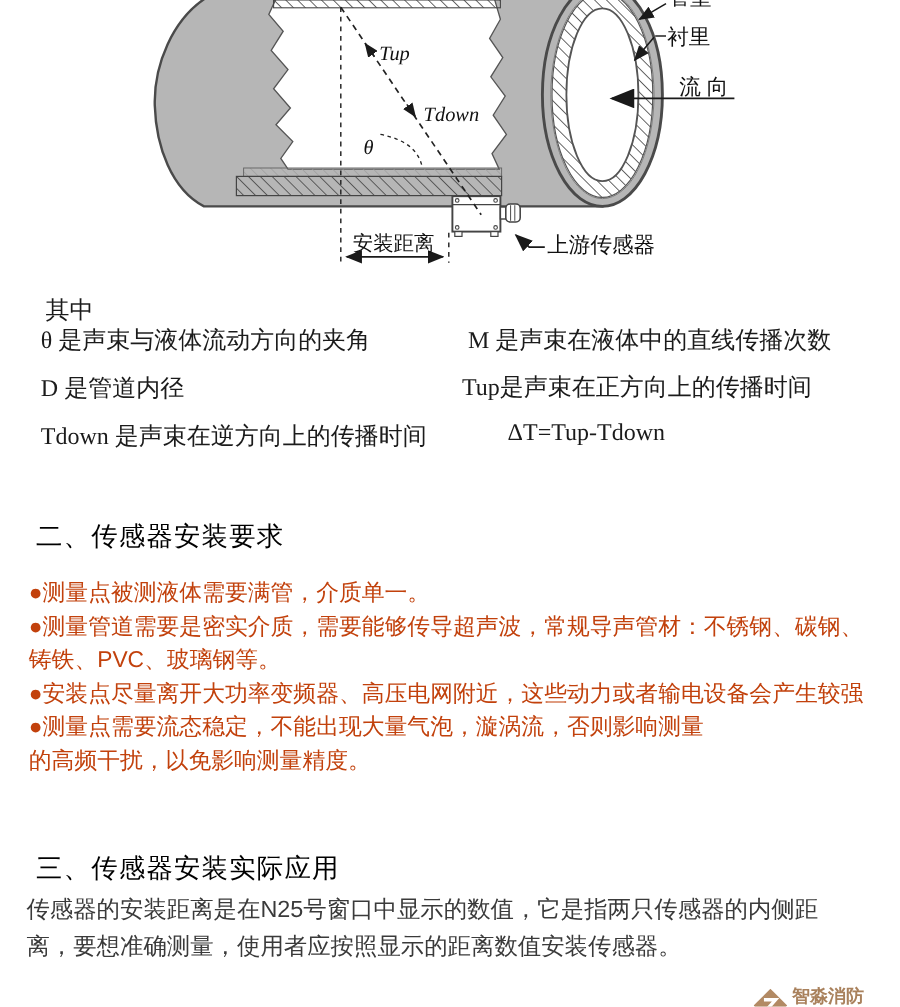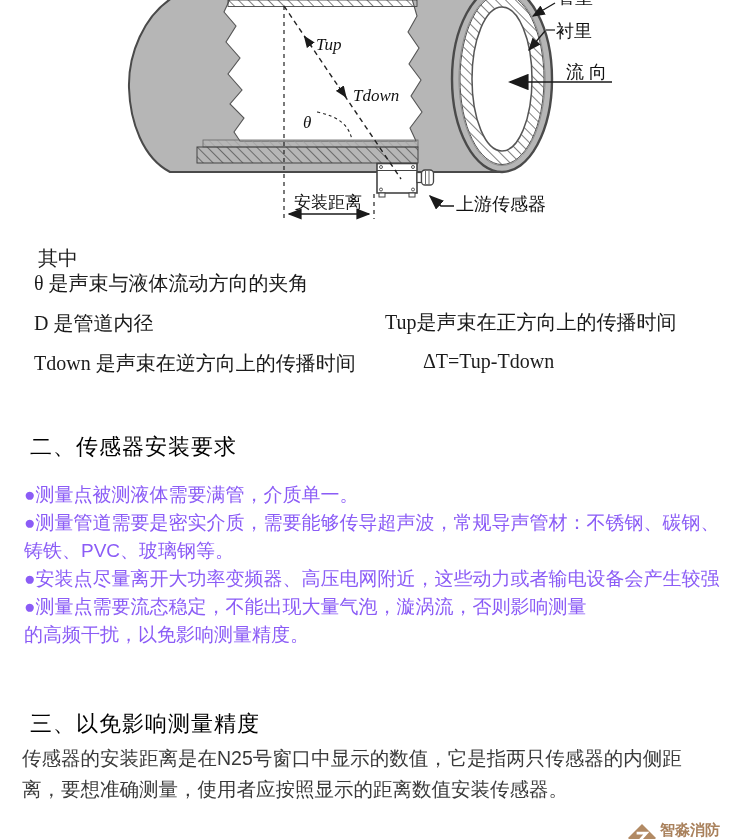--- a/index.html
+++ b/index.html
@@ -2,21 +2,21 @@
 <html><head>
 <meta charset="utf-8">
 <style>
   html,body{margin:0;padding:0;background:#ffffff;}
   .page{position:relative;width:750px;height:839px;background:#fff;overflow:hidden;
         font-family:"Liberation Sans","DejaVu Sans",sans-serif;color:#1b1b1b;}
   .serif{font-family:"Liberation Serif","DejaVu Serif",serif;}
   .abs{position:absolute;white-space:nowrap;}
   .def{font-size:20px;color:#1b1b1b;}
   .heading{font-size:22px;font-weight:normal;color:#000;letter-spacing:1px;}
-  .bodyline{font-size:19px;color:#8b5cf6;line-height:28px;}
+  .bodyline{font-size:19px;color:#c2410c;line-height:28px;}
   .paraline{font-size:19.5px;color:#3a3a3a;line-height:31px;}
   svg text{font-family:"Liberation Sans","DejaVu Sans",sans-serif;}
   svg text.ital{font-family:"Liberation Serif","DejaVu Serif",serif;font-style:italic;}
   .logo{position:absolute;left:628px;top:798px;width:120px;height:40px;margin-top:23px;}
   .logo .brand{position:absolute;left:32px;top:0;font-size:15px;font-weight:bold;}
   .logo .site{position:absolute;left:33px;top:18px;font-size:12px;font-weight:bold;letter-spacing:.5px;
               font-family:"DejaVu Sans Mono","Liberation Mono",monospace;}
 </style>
 </head>
 <body>
@@ -108,39 +108,40 @@
       <text x="456" y="210" font-size="18" fill="#111">上游传感器</text>
       <text x="557" y="3" font-size="18" fill="#111">管壁</text>
       <text x="556" y="37" font-size="18" fill="#111">衬里</text>
       <text x="566" y="78" font-size="18" fill="#111">流 向</text>
     </svg>
   </div>
 
   <div class="abs serif def" style="left:38px;top:233px;margin-top:12px;">其中</div>
 
   <div class="abs serif def" style="left:34px;top:270px;">θ  是声束与液体流动方向的夹角</div>
+  <div class="abs serif def" style="left:390px;top:270px;">M  是声束在液体中的直线传播次数</div>
 
   <div class="abs serif def" style="left:34px;top:310px;">D  是管道内径</div>
   <div class="abs serif def" style="left:385px;top:309px;">Tup是声束在正方向上的传播时间</div>
 
   <div class="abs serif def" style="left:34px;top:350px;">Tdown  是声束在逆方向上的传播时间</div>
   <div class="abs serif def" style="left:401px;top:350px;margin-left:22px;">ΔT=Tup-Tdown</div>
 
   <div class="abs heading" style="left:30px;top:432px;">二、传感器安装要求</div>
 
   <div class="abs" style="left:24px;top:481px;width:716px;">
     <div class="bodyline">●测量点被测液体需要满管，介质单一。</div>
     <div class="bodyline">●测量管道需要是密实介质，需要能够传导超声波，常规导声管材：不锈钢、碳钢、</div>
     <div class="bodyline">铸铁、PVC、玻璃钢等。</div>
     <div class="bodyline">●安装点尽量离开大功率变频器、高压电网附近，这些动力或者输电设备会产生较强</div>
     <div class="bodyline">●测量点需要流态稳定，不能出现大量气泡，漩涡流，否则影响测量</div>
     <div class="bodyline">的高频干扰，以免影响测量精度。</div>
   </div>
 
-  <div class="abs heading" style="left:30px;top:709px;">三、以免影响测量精度</div>
+  <div class="abs heading" style="left:30px;top:709px;">三、传感器安装实际应用</div>
 
   <div class="abs" style="left:22px;top:743px;width:720px;">
     <div class="paraline">传感器的安装距离是在N25号窗口中显示的数值，它是指两只传感器的内侧距</div>
     <div class="paraline">离，要想准确测量，使用者应按照显示的距离数值安装传感器。</div>
   </div>
 
   <div class="logo">
     <svg width="28" height="28" viewBox="0 0 26 26" style="position:absolute;left:0;top:3px;">
       <polygon points="13,0 26,13 13,26 0,13" fill="#b28a64"></polygon>
       <path d="M8,8.5 L17,8.5 L9,17.5 L18,17.5" fill="none" stroke="#ffffff" stroke-width="2.6"></path>

